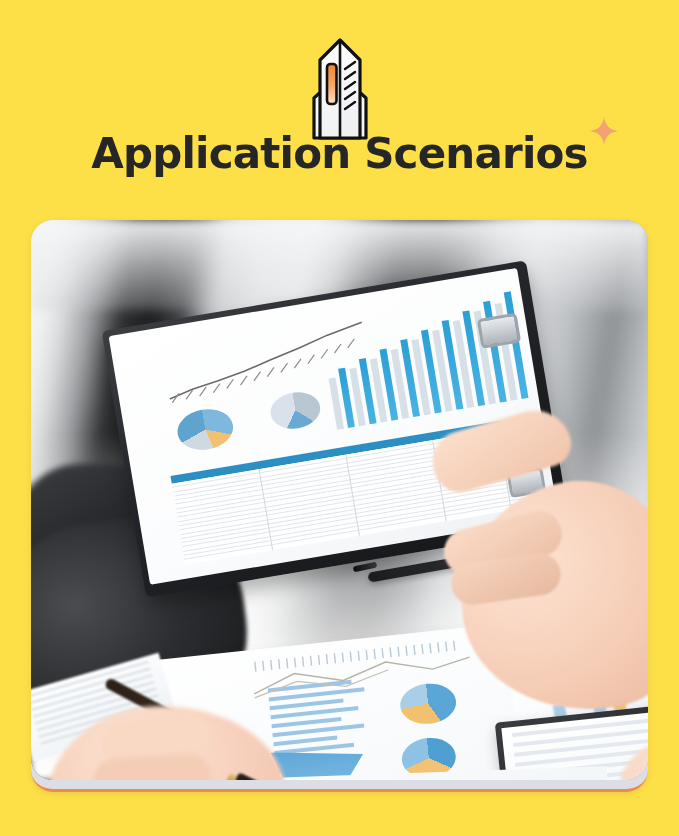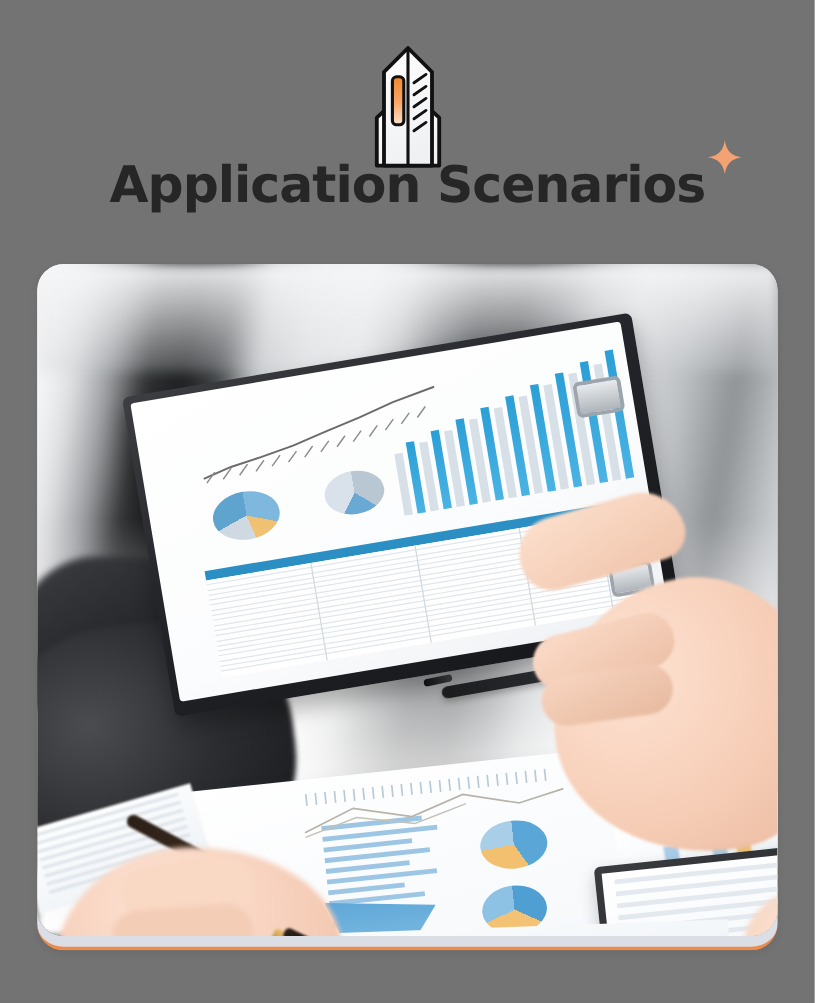--- a/index.html
+++ b/index.html
@@ -9,21 +9,21 @@
     height: 836px;
     background: #f1f2f4;
     font-family: "Liberation Sans", sans-serif;
     overflow: hidden;
   }
 
   .page {
     position: relative;
     width: 679px;
     height: 836px;
-    background: #737373;
+    background: #fde047;
   }
 
   
   .header {
     position: absolute;
     top: 0; left: 0;
     width: 679px;
     height: 212px;
   }
 

